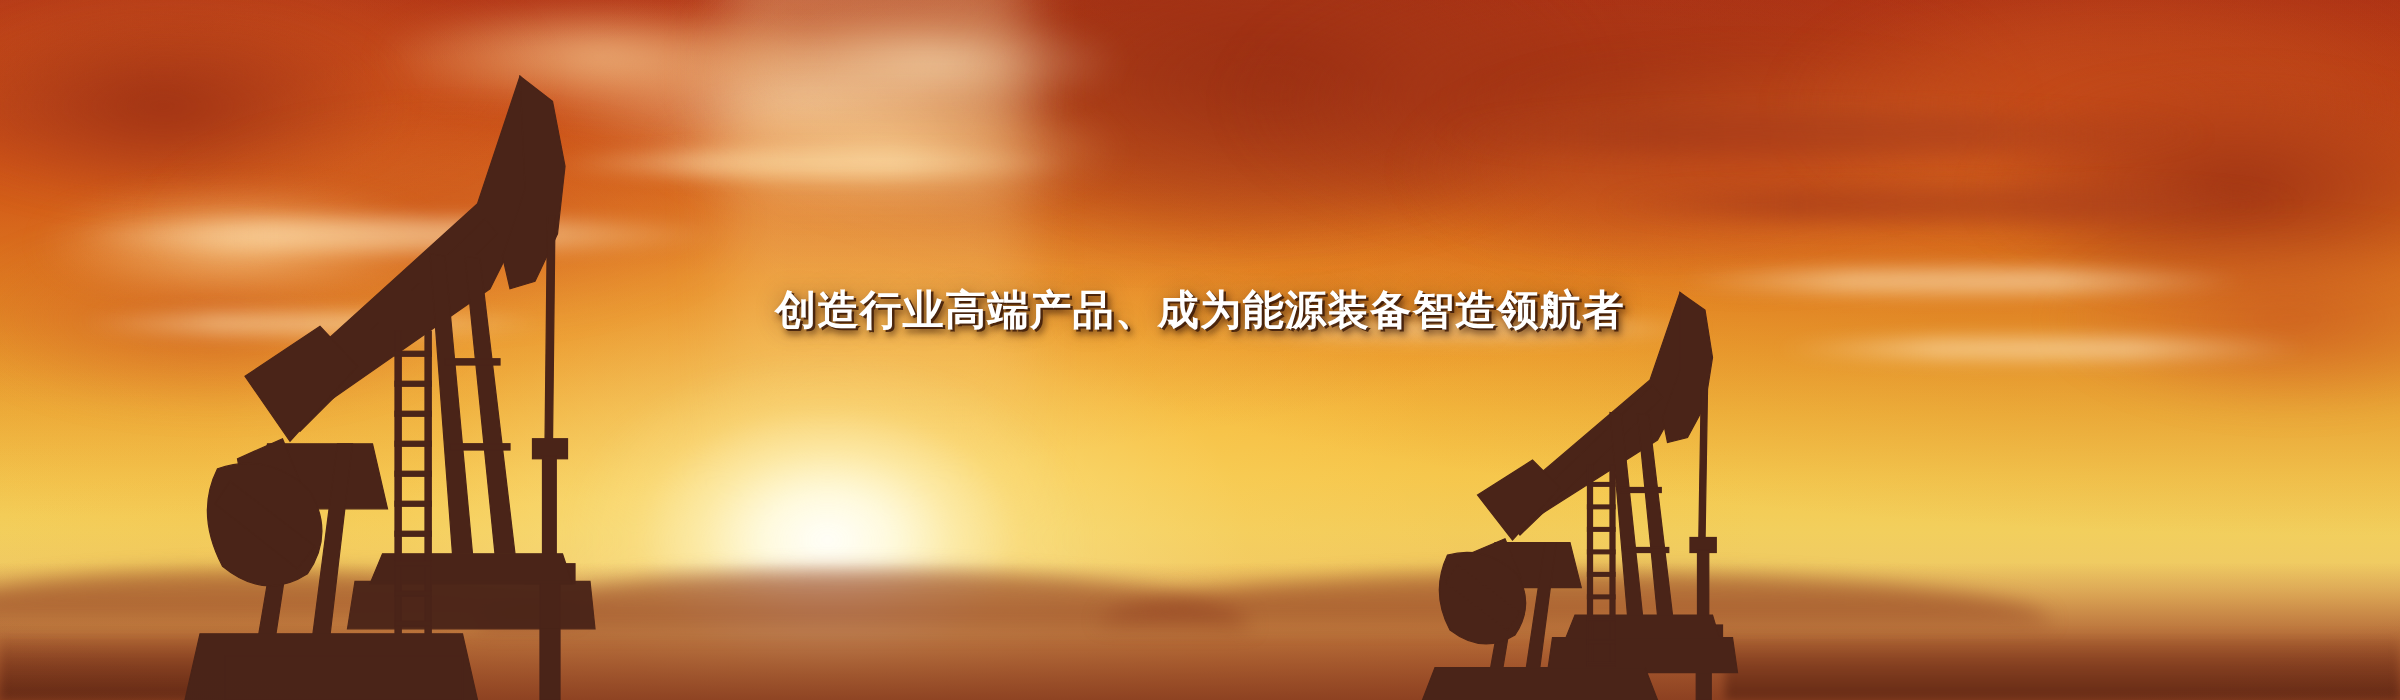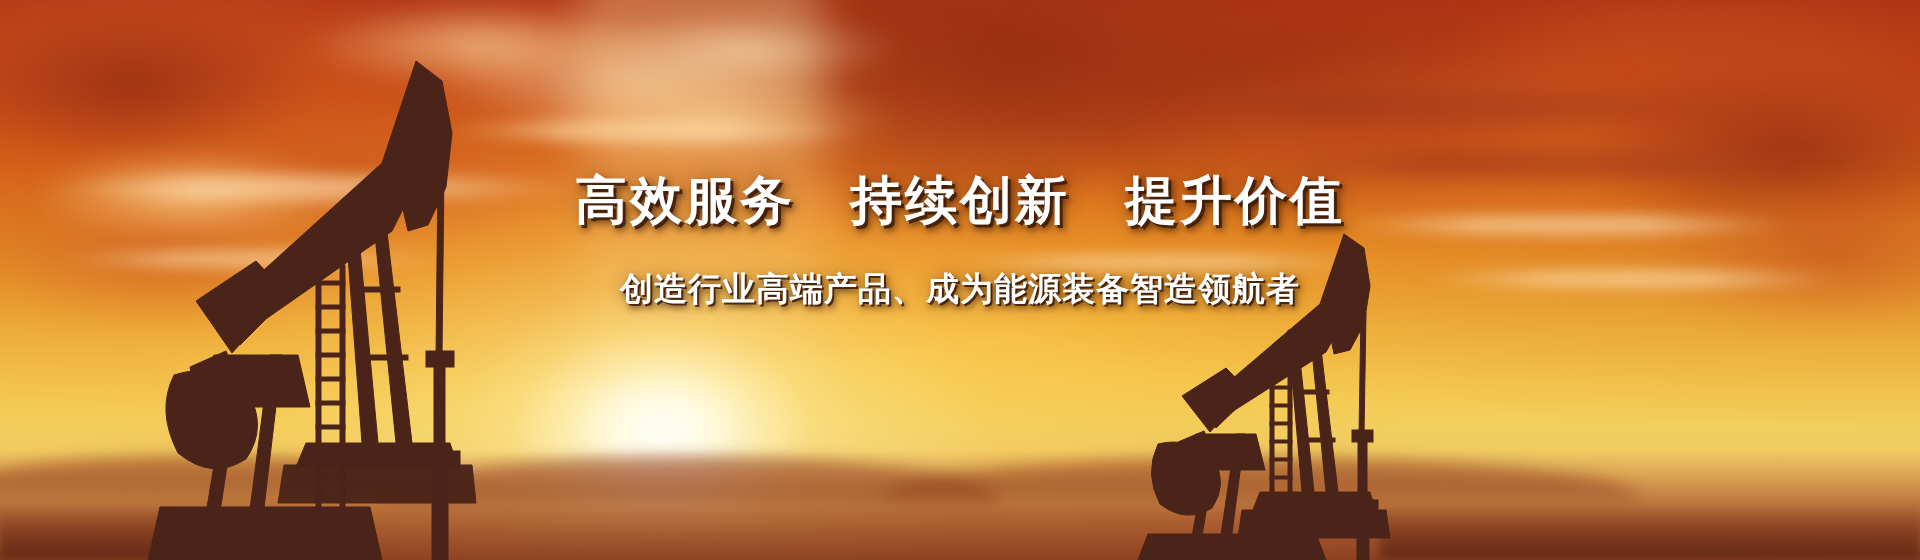--- a/index.html
+++ b/index.html
@@ -170,21 +170,21 @@
     letter-spacing: 3px;
     color: #ffffff;
     line-height: 1.1;
     white-space: pre;
     text-shadow:
        3px 3px 0 rgba(60,26,8,0.85),
        4px 5px 7px rgba(50,20,6,0.75),
        0 0 22px rgba(70,30,10,0.40);
   }
   .subline {
-    margin-top: 38px;
+    margin-top: 54px;
     font-size: 33px;
     font-weight: 700;
     letter-spacing: 1px;
     color: #ffffff;
     white-space: pre;
     text-shadow:
        2px 2px 0 rgba(60,26,8,0.85),
        3px 4px 6px rgba(50,20,6,0.72),
        0 0 18px rgba(70,30,10,0.38);
   }
@@ -353,17 +353,16 @@
         <path d="M46 222 L96 260 L86 274 L36 236 Z"></path>
 
         <path d="M28 304 L196 304 L206 330 L18 330 Z"></path>
       </g>
     </svg>
   </div>
 
   <div class="vignette"></div>
 
   <div class="copy">
-    <div class="headline">高效服务　持续创新　提升价值</div>
     <div class="subline">创造行业高端产品、成为能源装备智造领航者</div>
   </div>
 
 </div>
 
 </body></html>

